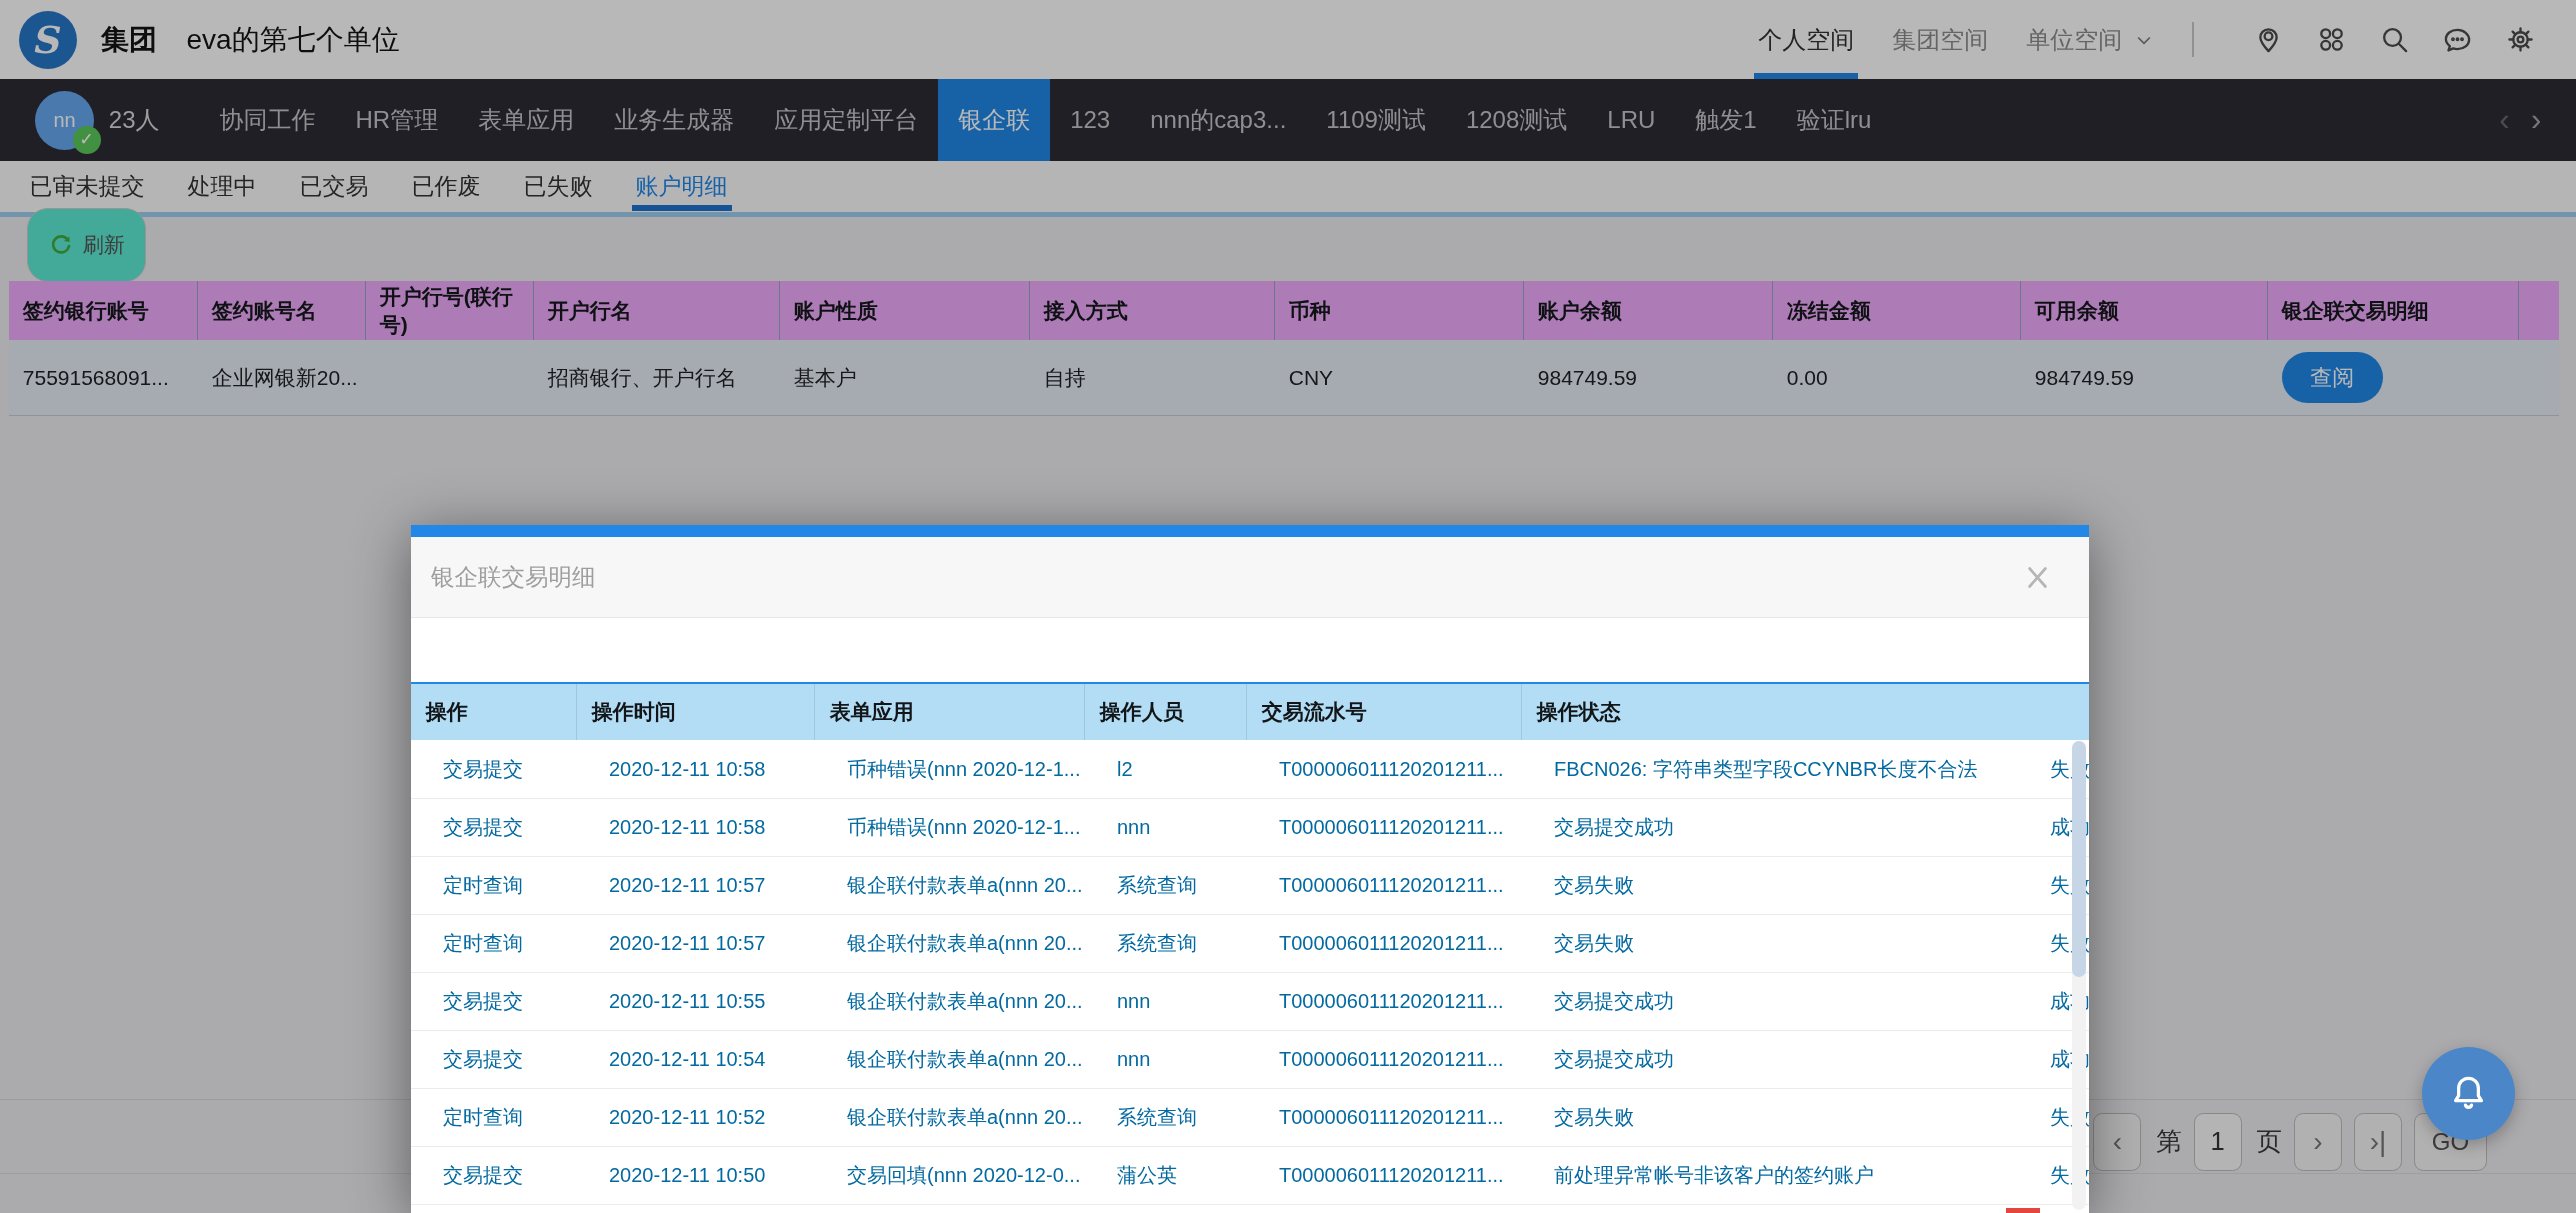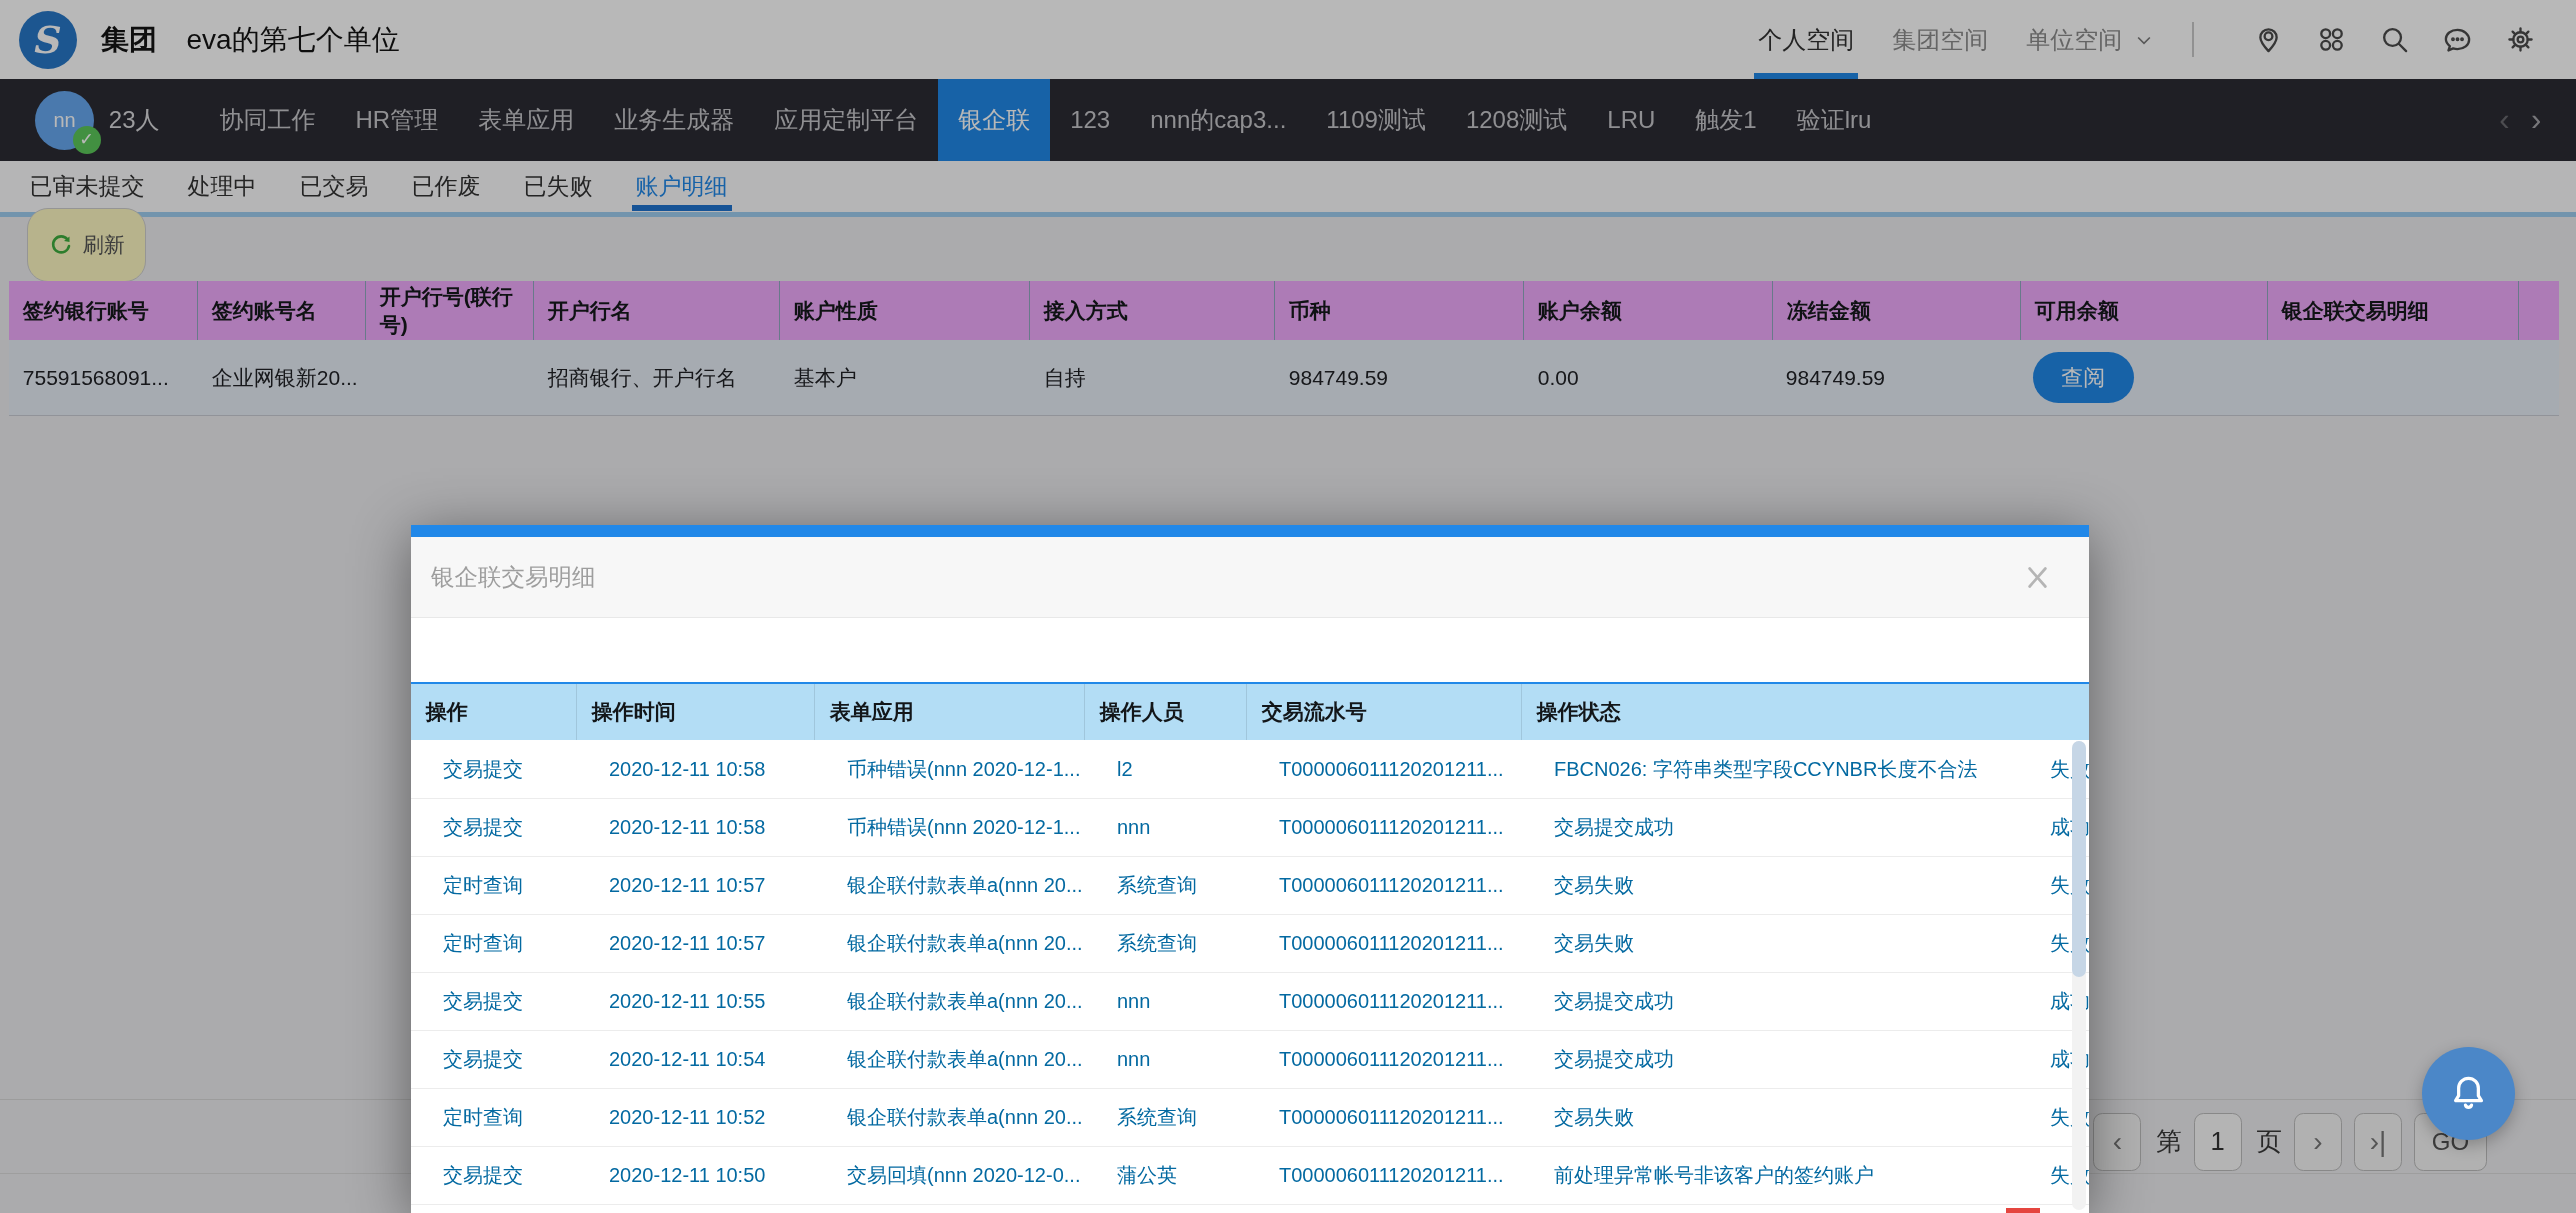--- a/index.html
+++ b/index.html
@@ -38,21 +38,21 @@
 
   
   .subtabs{position:absolute;top:161px;left:0;right:0;height:51px;background:#fbfbfd;display:flex;align-items:center;padding-left:29.5px;box-sizing:border-box;}
   .subtab{position:relative;height:100%;display:flex;align-items:center;margin-right:43px;font-size:23px;color:#333;cursor:pointer;}
   .subtab.active{color:#2188e8;}
   .subtab.active::after{content:"";position:absolute;left:-4px;right:-4px;bottom:1.3px;height:6px;background:#1f74d0;}
   .blueline{position:absolute;top:212px;left:0;right:0;height:4.7px;background:#9ecdf0;}
 
   
   .toolbar{position:absolute;top:224px;left:27px;height:42px;display:flex;align-items:center;}
-  .refresh-btn{display:flex;align-items:center;height:40px;padding:16px 20px;border:1.3px solid #cfcfcf;border-radius:21px;background:#fef9c3;cursor:pointer;}
+  .refresh-btn{display:flex;align-items:center;height:40px;padding:16px 20px;border:1.3px solid #cfcfcf;border-radius:21px;background:#5eead4;cursor:pointer;}
   .refresh-btn svg{width:24px;height:24px;stroke:#3fae3f;fill:none;stroke-width:2.6;stroke-linecap:round;}
   .refresh-btn .lbl{margin-left:10.7px;font-size:21px;color:#555;}
 
   
   .acct{position:absolute;top:281px;left:9.4px;width:2550px;}
   .acct-head{display:flex;height:59px;background:#f0abfc;}
   .acct-head .c{display:flex;align-items:center;box-sizing:border-box;padding-left:13.4px;font-size:21px;font-weight:700;color:#16191c;border-right:0.7px solid #90a9bf;}
   .acct-row{display:flex;height:75px;background:#e7edf6;border-bottom:0.7px solid #c9ccd4;}
   .acct-row .c{display:flex;align-items:center;box-sizing:border-box;padding-left:13.4px;font-size:21px;color:#202226;}
   .w0{width:189px;}.w1{width:168px;}.w2{width:168px;}.w3{width:246px;}.w4{width:250px;}.w5{width:245px;}
@@ -225,20 +225,21 @@
         <div class="c w10">银企联交易明细</div>
         <div class="c wf"></div>
       </div>
       <div class="acct-row">
         <div class="c w0">75591568091...</div>
         <div class="c w1">企业网银新20...</div>
         <div class="c w2"></div>
         <div class="c w3">招商银行、开户行名</div>
         <div class="c w4">基本户</div>
         <div class="c w5">自持</div>
+        <div class="c w6">CNY</div>
         <div class="c w7">984749.59</div>
         <div class="c w8">0.00</div>
         <div class="c w9">984749.59</div>
         <div class="c w10">
           <button class="view-btn">查阅</button>
         </div>
         <div class="c wf"></div>
       </div>
     </div>
 

